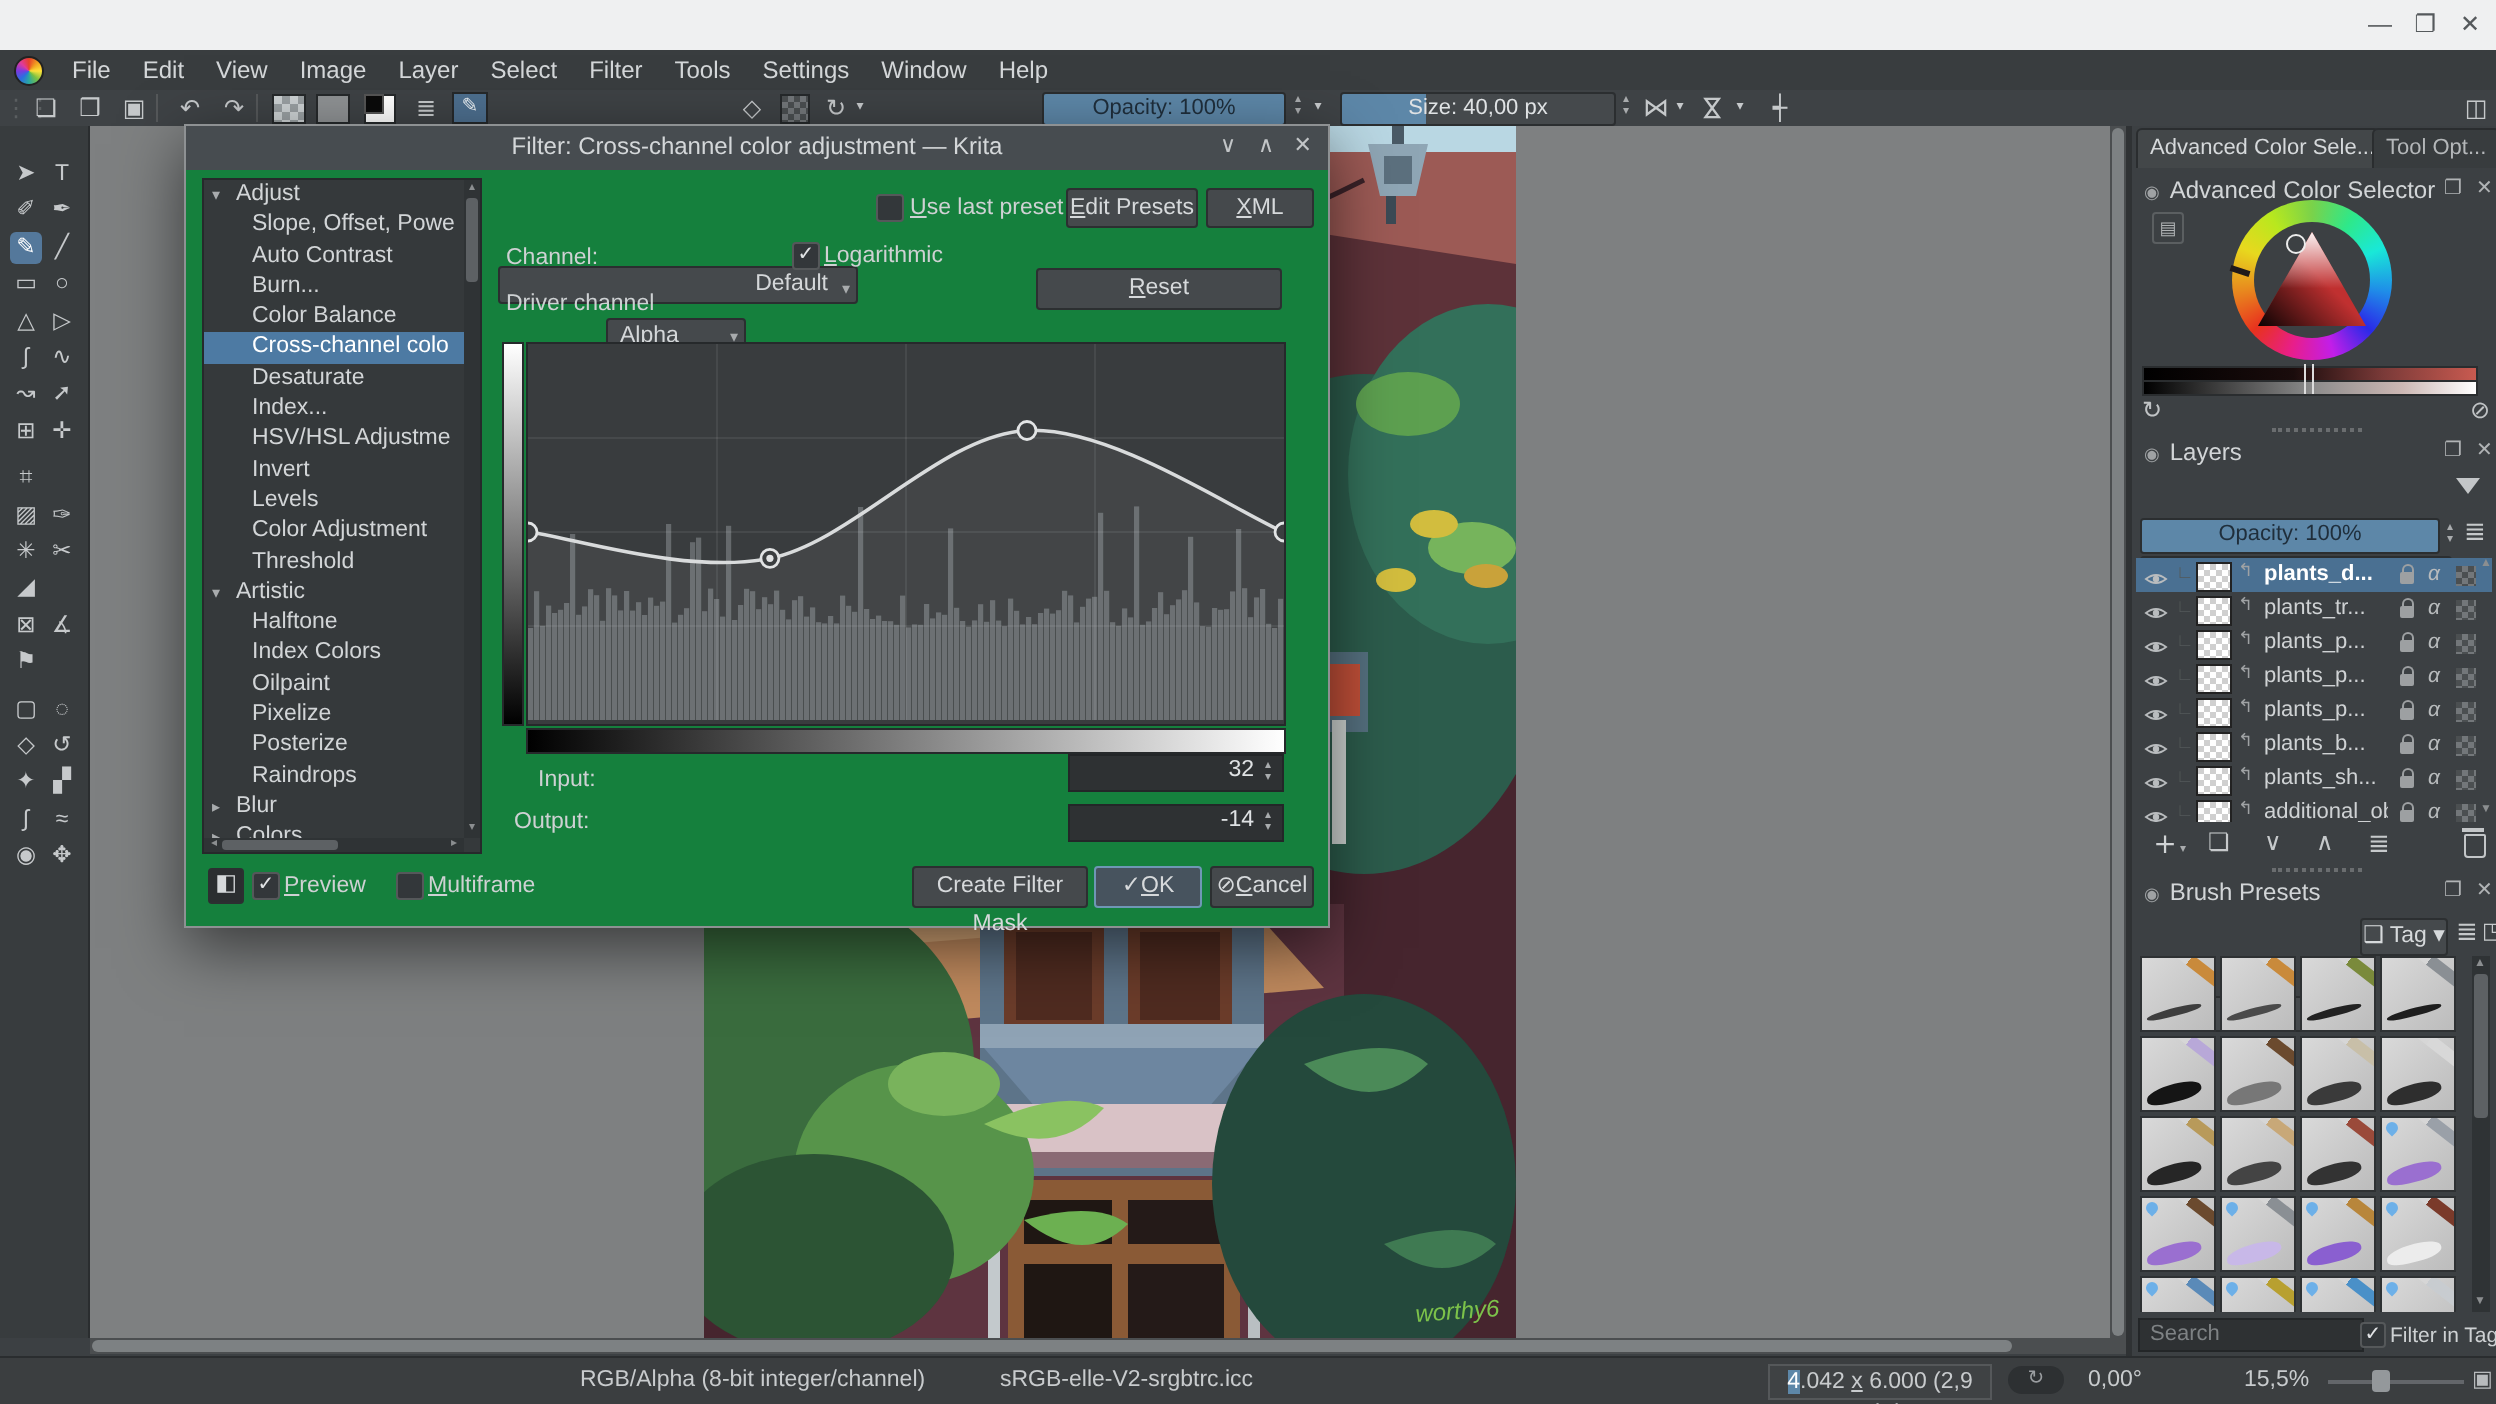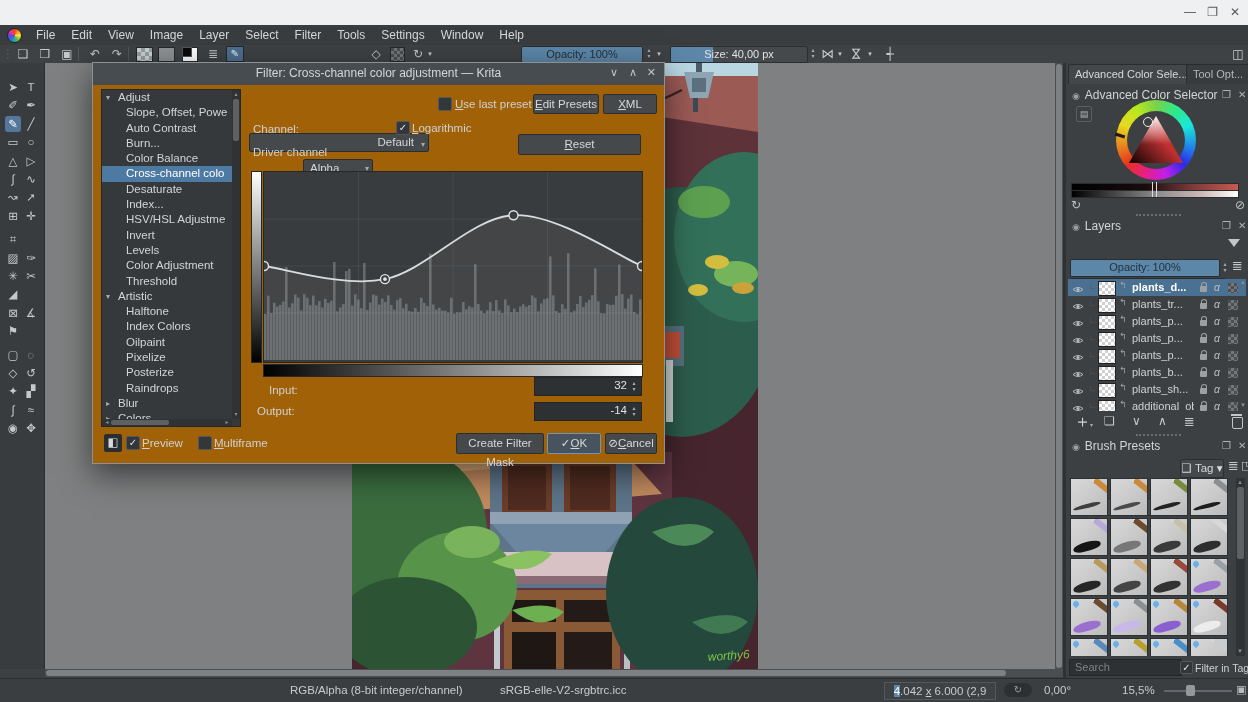--- a/index.html
+++ b/index.html
@@ -40,21 +40,21 @@
         line-height:16px;text-align:center;}
   .tool.sel{background:#54789b;color:#fff;}
 
   
   #canvas{left:45px;top:63px;width:1010px;height:606px;background:#7e8081;overflow:hidden;}
   #painting{position:absolute;left:307px;top:-1px;}
   .sbar{position:absolute;background:#4b4e50;}
   .sbar .h{position:absolute;background:#7d8183;border-radius:3px;}
 
   
-  #dialog{left:92px;top:62px;width:571px;height:400px;background:#a16207;border:1px solid #8e9193;
+  #dialog{left:92px;top:62px;width:571px;height:400px;background:#15803d;border:1px solid #8e9193;
           box-shadow:0 10px 30px rgba(0,0,0,.55);z-index:5;}
   #dlg-title{position:absolute;left:0;top:0;right:0;height:22px;background:#474c50;}
   #dlg-title .t{position:absolute;left:0;right:0;top:3px;text-align:center;font-size:12px;color:#d4d7d9;}
   #dlg-title .ic{position:absolute;top:3px;font-size:11px;color:#c2c5c7;}
   #filter-tree{position:absolute;left:8px;top:26px;width:138px;height:336px;background:#35393b;
                border:1px solid #26292b;overflow:hidden;}
   .ftree-row{position:relative;height:15.3px;line-height:15.3px;font-size:11.5px;color:#d2d5d7;white-space:nowrap;overflow:hidden;}
   .ftree-row .caret{position:absolute;left:4px;font-size:8px;color:#a8abad;}
   .ftree-row.cat .lab{margin-left:16px;}
   .ftree-row.item .lab{margin-left:24px;}

